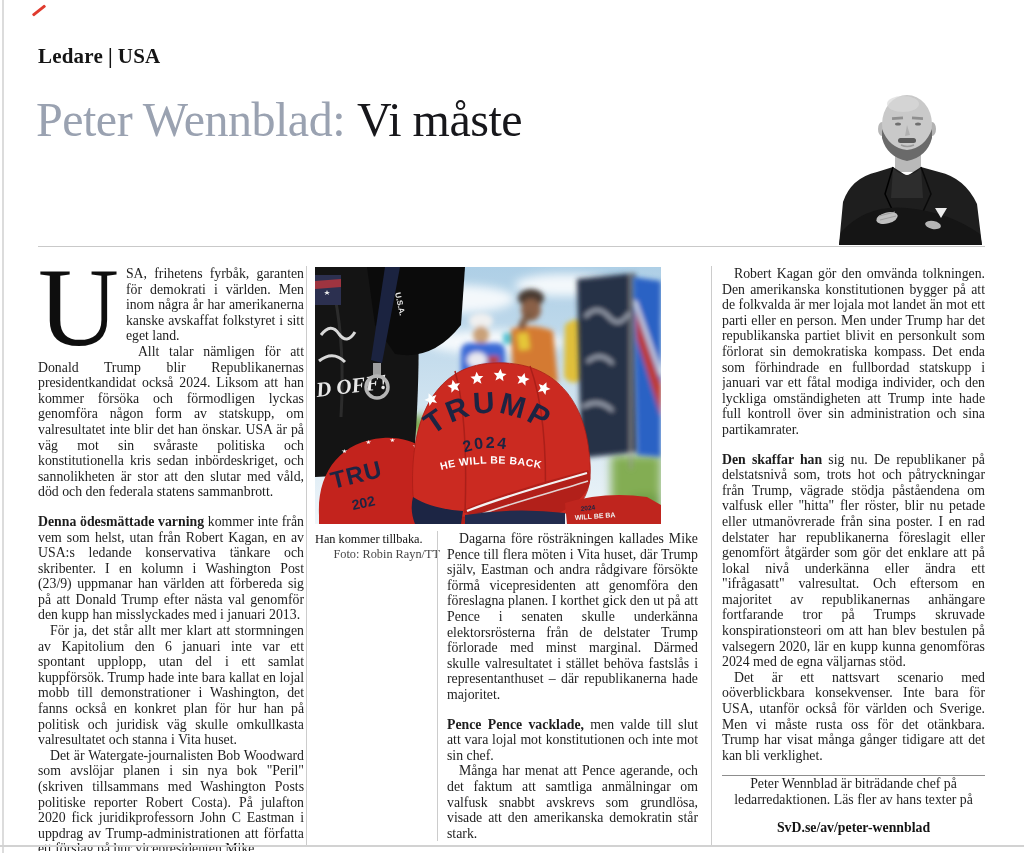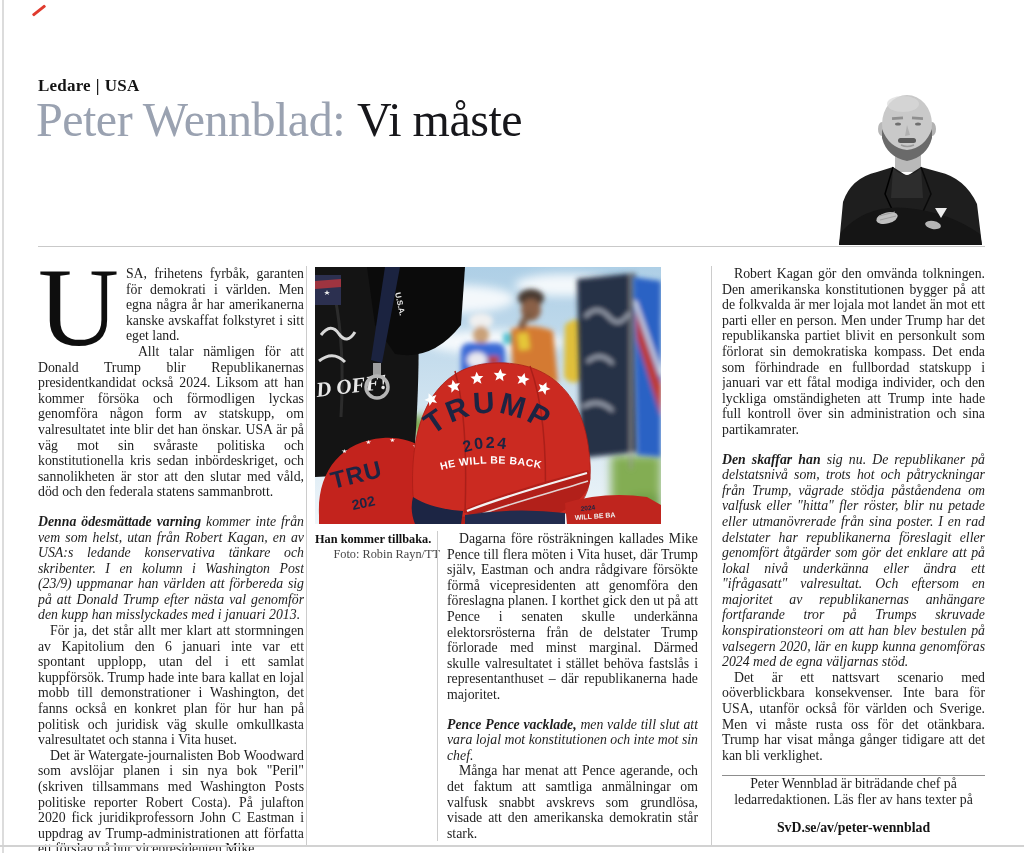--- a/index.html
+++ b/index.html
@@ -1,43 +1,43 @@
 <!DOCTYPE html>
 <html><head>
 <meta charset="utf-8">
 <style>
   html,body{margin:0;padding:0;background:#ffffff;}
   .page{position:relative;width:1024px;height:853px;background:#fff;overflow:hidden;
         font-family:"Liberation Serif",serif;color:#1d1d1d;}
   .edge-line{position:absolute;left:2px;top:0;width:2px;height:853px;background:#dcdcdc;}
   .red-mark{position:absolute;left:31px;top:9px;width:16px;height:3px;background:#e03a2e;
             transform:rotate(-38deg);border-radius:1px;}
-  .kicker{position:absolute;left:38px;top:76px;font-size:17px;font-weight:bold;color:#141414;letter-spacing:.2px;}
+  .kicker{position:absolute;left:38px;top:44px;font-size:21px;font-weight:bold;color:#141414;letter-spacing:.2px;}
   .kicker .sep{margin:0 5px;}
   .headline{position:absolute;left:36px;top:92px;margin:0;font-weight:normal;
             font-size:48px;line-height:56px;letter-spacing:-0.5px;color:#17171b;}
   .headline .author{color:#9aa2b1;margin-right:12px;}
   .portrait{position:absolute;left:835px;top:84px;width:150px;height:161px;}
   .toprule{position:absolute;left:38px;top:246px;width:947px;height:1px;background:#c9c9c9;}
   .col{position:absolute;top:266px;font-size:13.8px;line-height:15.6px;text-align:justify;overflow:hidden;}
   .col p{margin:0;}
   .col p.indent{text-indent:12px;}
-  .col p.lead{margin-top:14px;font-style:italic;}
+  .col p.lead{margin-top:14px;}
   .col1{left:38px;width:266px;height:585px;}
   .col2{left:447px;top:531px;width:251px;height:316px;}
   .col3{left:722px;width:263px;height:584px;}
   .dropcap{float:left;font-size:112px;line-height:77px;height:76px;padding:3px 7px 0 0;color:#0e0e0e;}
   .vdiv{position:absolute;width:1px;background:#cccccc;}
   .d1{left:306px;top:266px;height:579px;}
   .d2{left:437px;top:531px;height:310px;}
   .d3{left:711px;top:266px;height:579px;}
   .photo{position:absolute;left:315px;top:267px;width:346px;height:257px;}
   .photo svg,.portrait svg{display:block;width:100%;height:100%;}
   .figcap{position:absolute;left:315px;top:532px;width:125px;font-size:12.3px;line-height:15px;}
-  .cap-t{font-weight:bold;color:#101010;display:block;}
+  .cap-t{font-weight:normal;color:#101010;display:block;}
   .cap-c{color:#454545;display:block;text-align:right;}
   .bio-rule{margin-top:12px;border-top:1px solid #8d8d8d;}
   .bio{margin-top:7px;text-align:center;}
   .bio-link{font-weight:bold;display:block;color:#141414;text-decoration:none;margin-top:12px;}
   .botrule{position:absolute;left:0;top:845px;width:1024px;height:2px;background:#d2d2d2;}
 </style>
 </head>
 <body>
 
 <div class="page">
@@ -79,21 +79,21 @@
         <path d="M44,132 L60,128 M45,136 L61,132" stroke="#9e9e9e" stroke-width="1" fill="none"></path>
         <ellipse cx="98" cy="141" rx="8" ry="4" fill="#b5b5b5" transform="rotate(10 98 141)"></ellipse>
         <path d="M100,124 L112,124 L106,134 Z" fill="#ededed"></path>
       </g>
     </svg>
   </div>
 
   <div class="toprule"></div>
 
   <section class="col col1">
-    <p><span class="dropcap">U</span><span>SA, frihetens fyrbåk, garanten för demokrati i världen. Men egna några år har amerikanerna kanske avskaffat folkstyret i sitt eget land.</span></p>
+    <p><span class="dropcap">U</span><span>SA, frihetens fyrbåk, garanten för demokrati i världen. Men inom några år har amerikanerna kanske avskaffat folkstyret i sitt eget land.</span></p>
     <p class="indent">Allt talar nämligen för att Donald Trump blir Republikanernas presidentkandidat också 2024. Liksom att han kommer försöka och förmodligen lyckas genomföra någon form av statskupp, om valresultatet inte blir det han önskar. USA är på väg mot sin svåraste politiska och konstitutionella kris sedan inbördeskriget, och sannolikheten är stor att den slutar med våld, död och den federala statens sammanbrott.</p>
     <p class="lead"><strong>Denna ödesmättade varning</strong><span> kommer inte från vem som helst, utan från Robert Kagan, en av USA:s ledande konservativa tänkare och skribenter. I en kolumn i Washington Post (23/9) uppmanar han världen att förbereda sig på att Donald Trump efter nästa val genomför den kupp han misslyckades med i januari 2013.</span></p>
     <p class="indent">För ja, det står allt mer klart att stormningen av Kapitolium den 6 januari inte var ett spontant upplopp, utan del i ett samlat kuppförsök. Trump hade inte bara kallat en lojal mobb till demonstrationer i Washington, det fanns också en konkret plan för hur han på politisk och juridisk väg skulle omkullkasta valresultatet och stanna i Vita huset.</p>
     <p class="indent">Det är Watergate-journalisten Bob Woodward som avslöjar planen i sin nya bok "Peril" (skriven tillsammans med Washington Posts politiske reporter Robert Costa). På julafton 2020 fick juridikprofessorn John C Eastman i uppdrag av Trump-administrationen att författa ett förslag på hur vicepresidenten Mike</p>
   </section>
 
   <div class="vdiv d1"></div>
 
   <div class="photo">
     <svg viewBox="0 0 346 257" xmlns="http://www.w3.org/2000/svg" xmlns:xlink="http://www.w3.org/1999/xlink">

